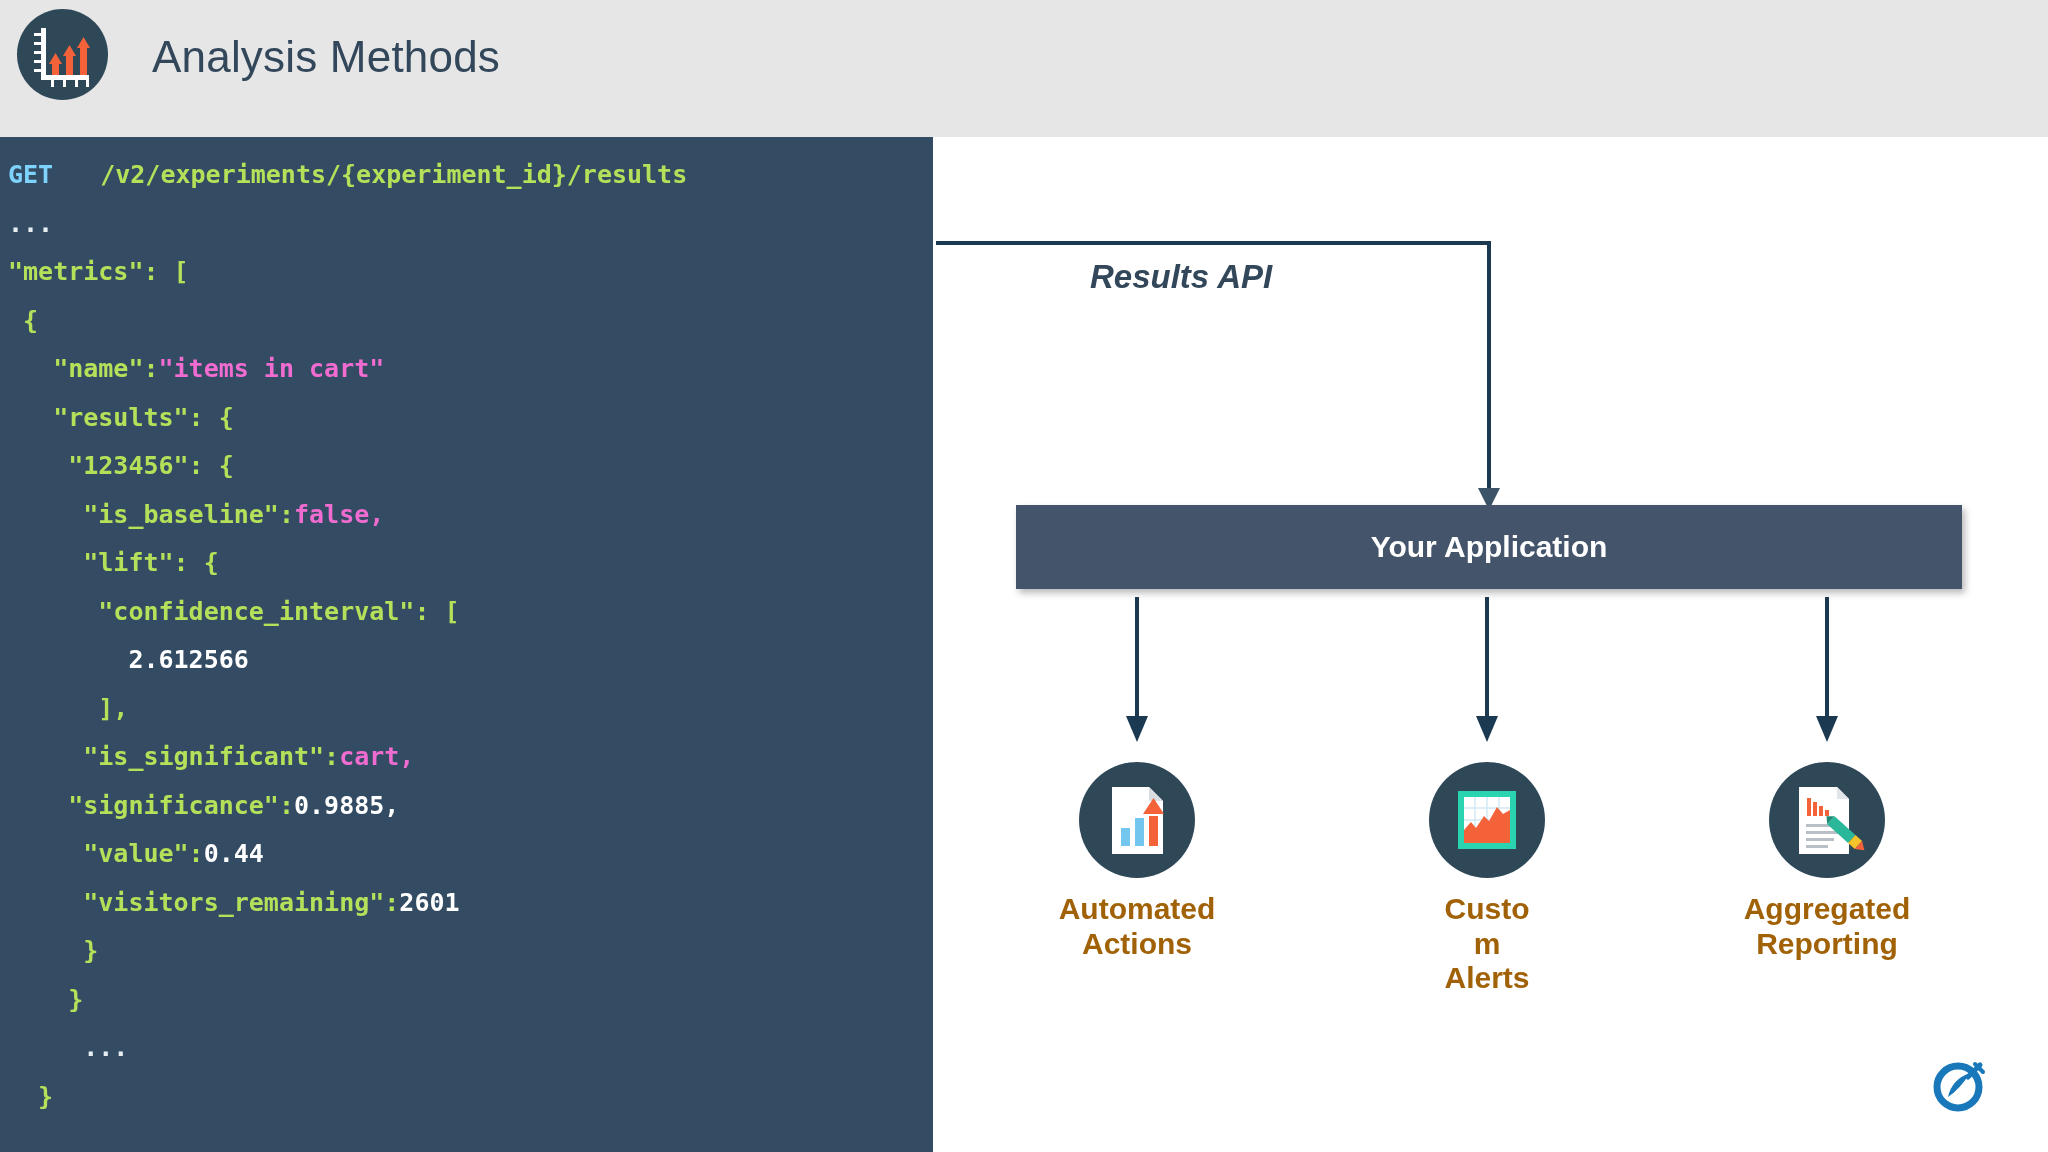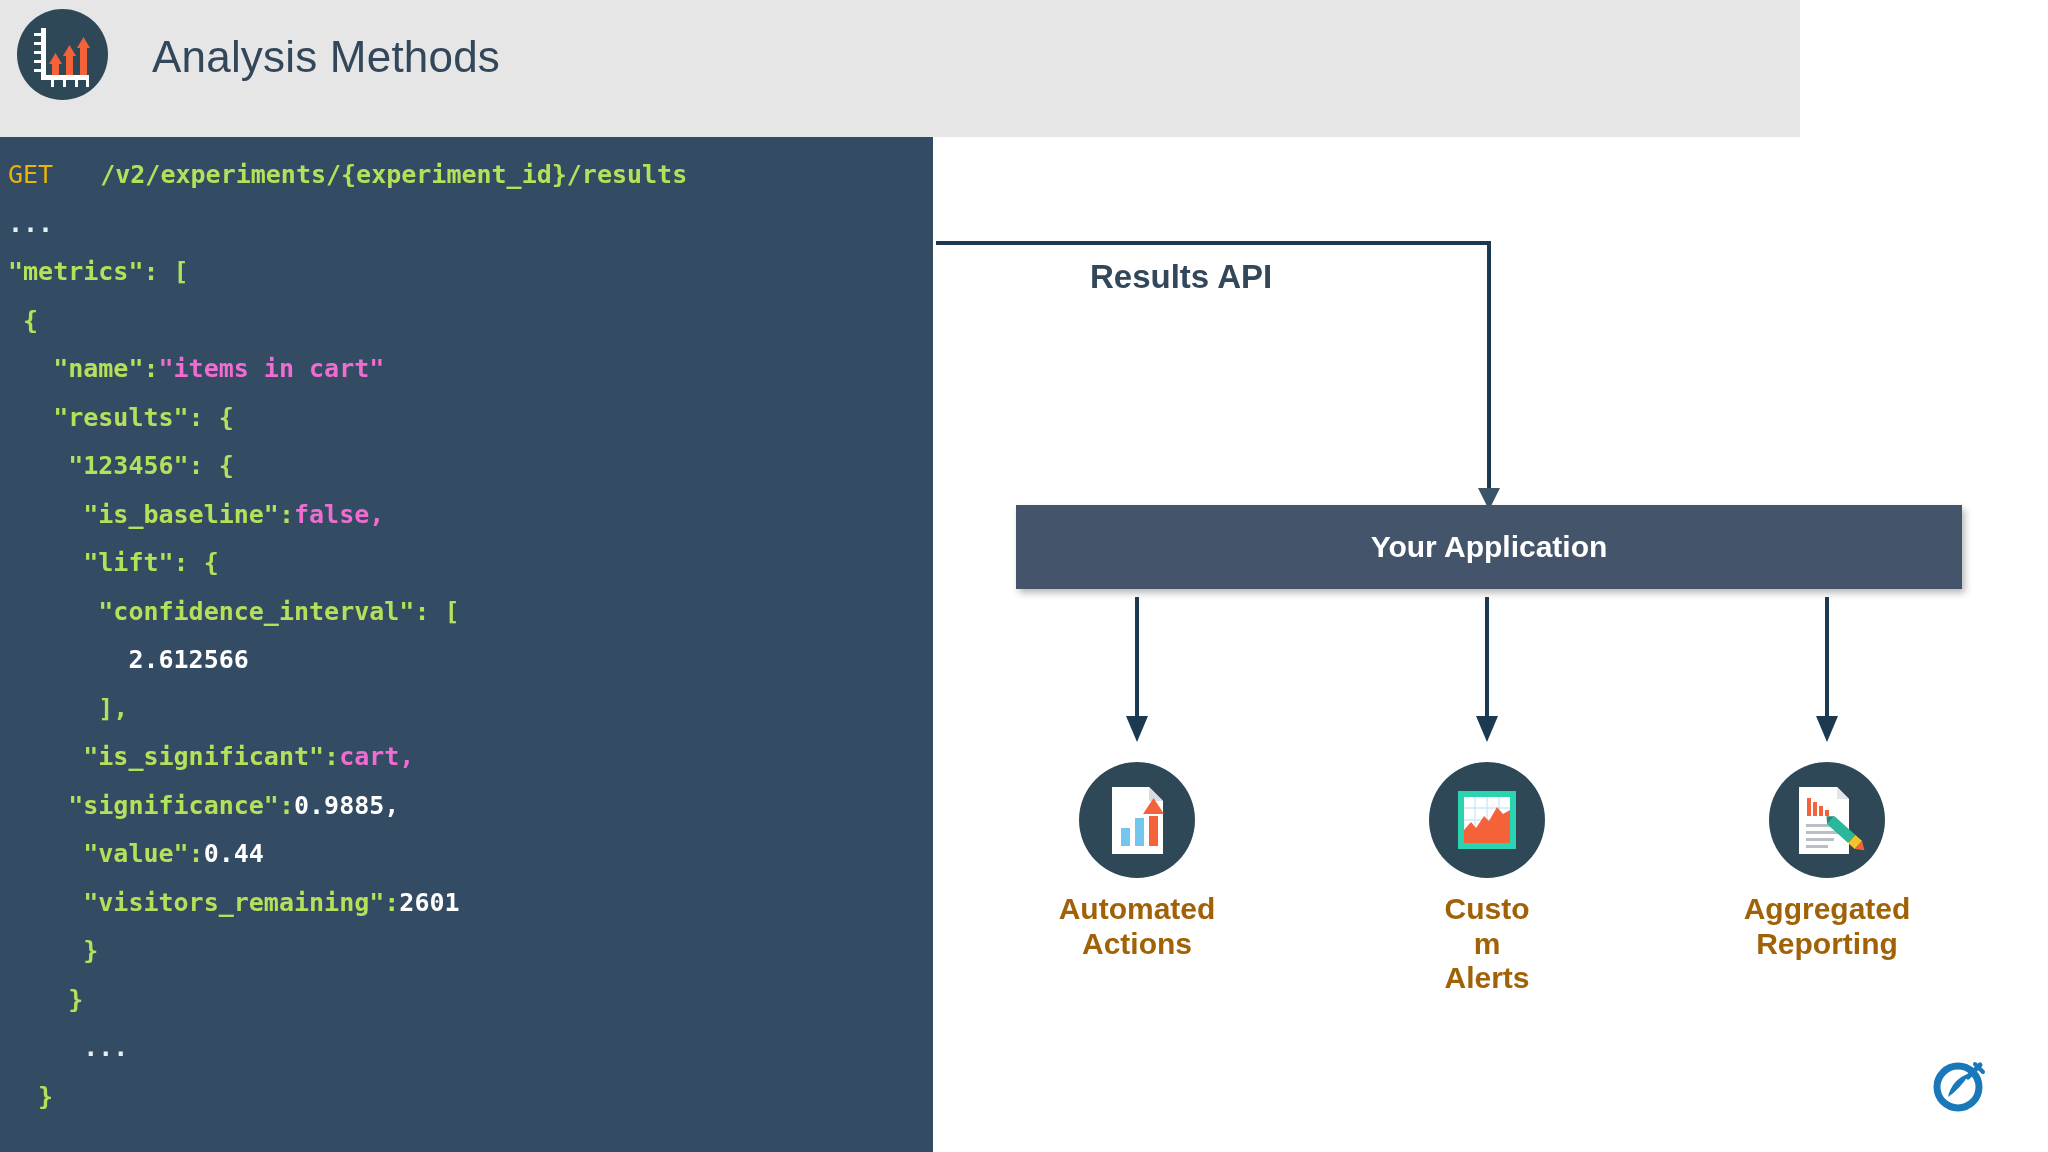--- a/index.html
+++ b/index.html
@@ -7,21 +7,21 @@
   body{
     width:2048px;height:1152px;
     background:#ffffff;
     font-family:"Liberation Sans", sans-serif;
     overflow:hidden;
     position:relative;
   }
 
   
   #header{
-    position:absolute;left:0;top:0;width:1800px;height:137px;
+    position:absolute;left:0;top:0;width:2048px;height:137px;
     background:#e6e6e6;
     display:flex;align-items:center;
   }
   #header-logo{
     position:absolute;left:17px;top:9px;
     width:91px;height:91px;border-radius:50%;
     background:#2f4858;
     overflow:hidden;
   }
   #header-title{
@@ -41,40 +41,41 @@
   }
   #code-panel .line{
     font-family:"DejaVu Sans Mono", monospace;
     font-size:25px;
     line-height:48.5px;
     white-space:pre;
     color:#e9eef2;
     padding-left:8px;
     font-weight:bold;
   }
-  .tok-method{color:#eab308;font-weight:normal;}
+  .tok-method{color:#7dd3fc;font-weight:bold;}
   .tok-path{color:#b5e05a;font-weight:bold;margin-left:32px;}
   .tok-key{color:#b5e05a;font-weight:bold;}
   .tok-punct{color:#b5e05a;font-weight:bold;}
   .tok-str{color:#f06cd0;font-weight:bold;}
   .tok-bool{color:#f06cd0;font-weight:bold;}
   .tok-num{color:#ffffff;font-weight:bold;}
   .tok-dots{color:#e9eef2;font-weight:bold;}
 
   
   #diagram{
     position:absolute;left:933px;top:137px;
     width:1115px;height:1015px;
     background:#ffffff;
   }
   #results-api-label{
     position:absolute;left:1090px;top:258px;
     font-size:33px;font-weight:bold;color:#33475b;
     font-family:"Liberation Sans", sans-serif;
     white-space:nowrap;
+    font-style:italic;
   }
   #app-box{
     position:absolute;left:1016px;top:505px;
     width:946px;height:84px;
     background:#44546a;
     box-shadow:3px 4px 7px rgba(0,0,0,.28);
     display:flex;align-items:center;justify-content:center;
   }
   #app-box-label{
     color:#ffffff;font-size:30px;font-weight:bold;

